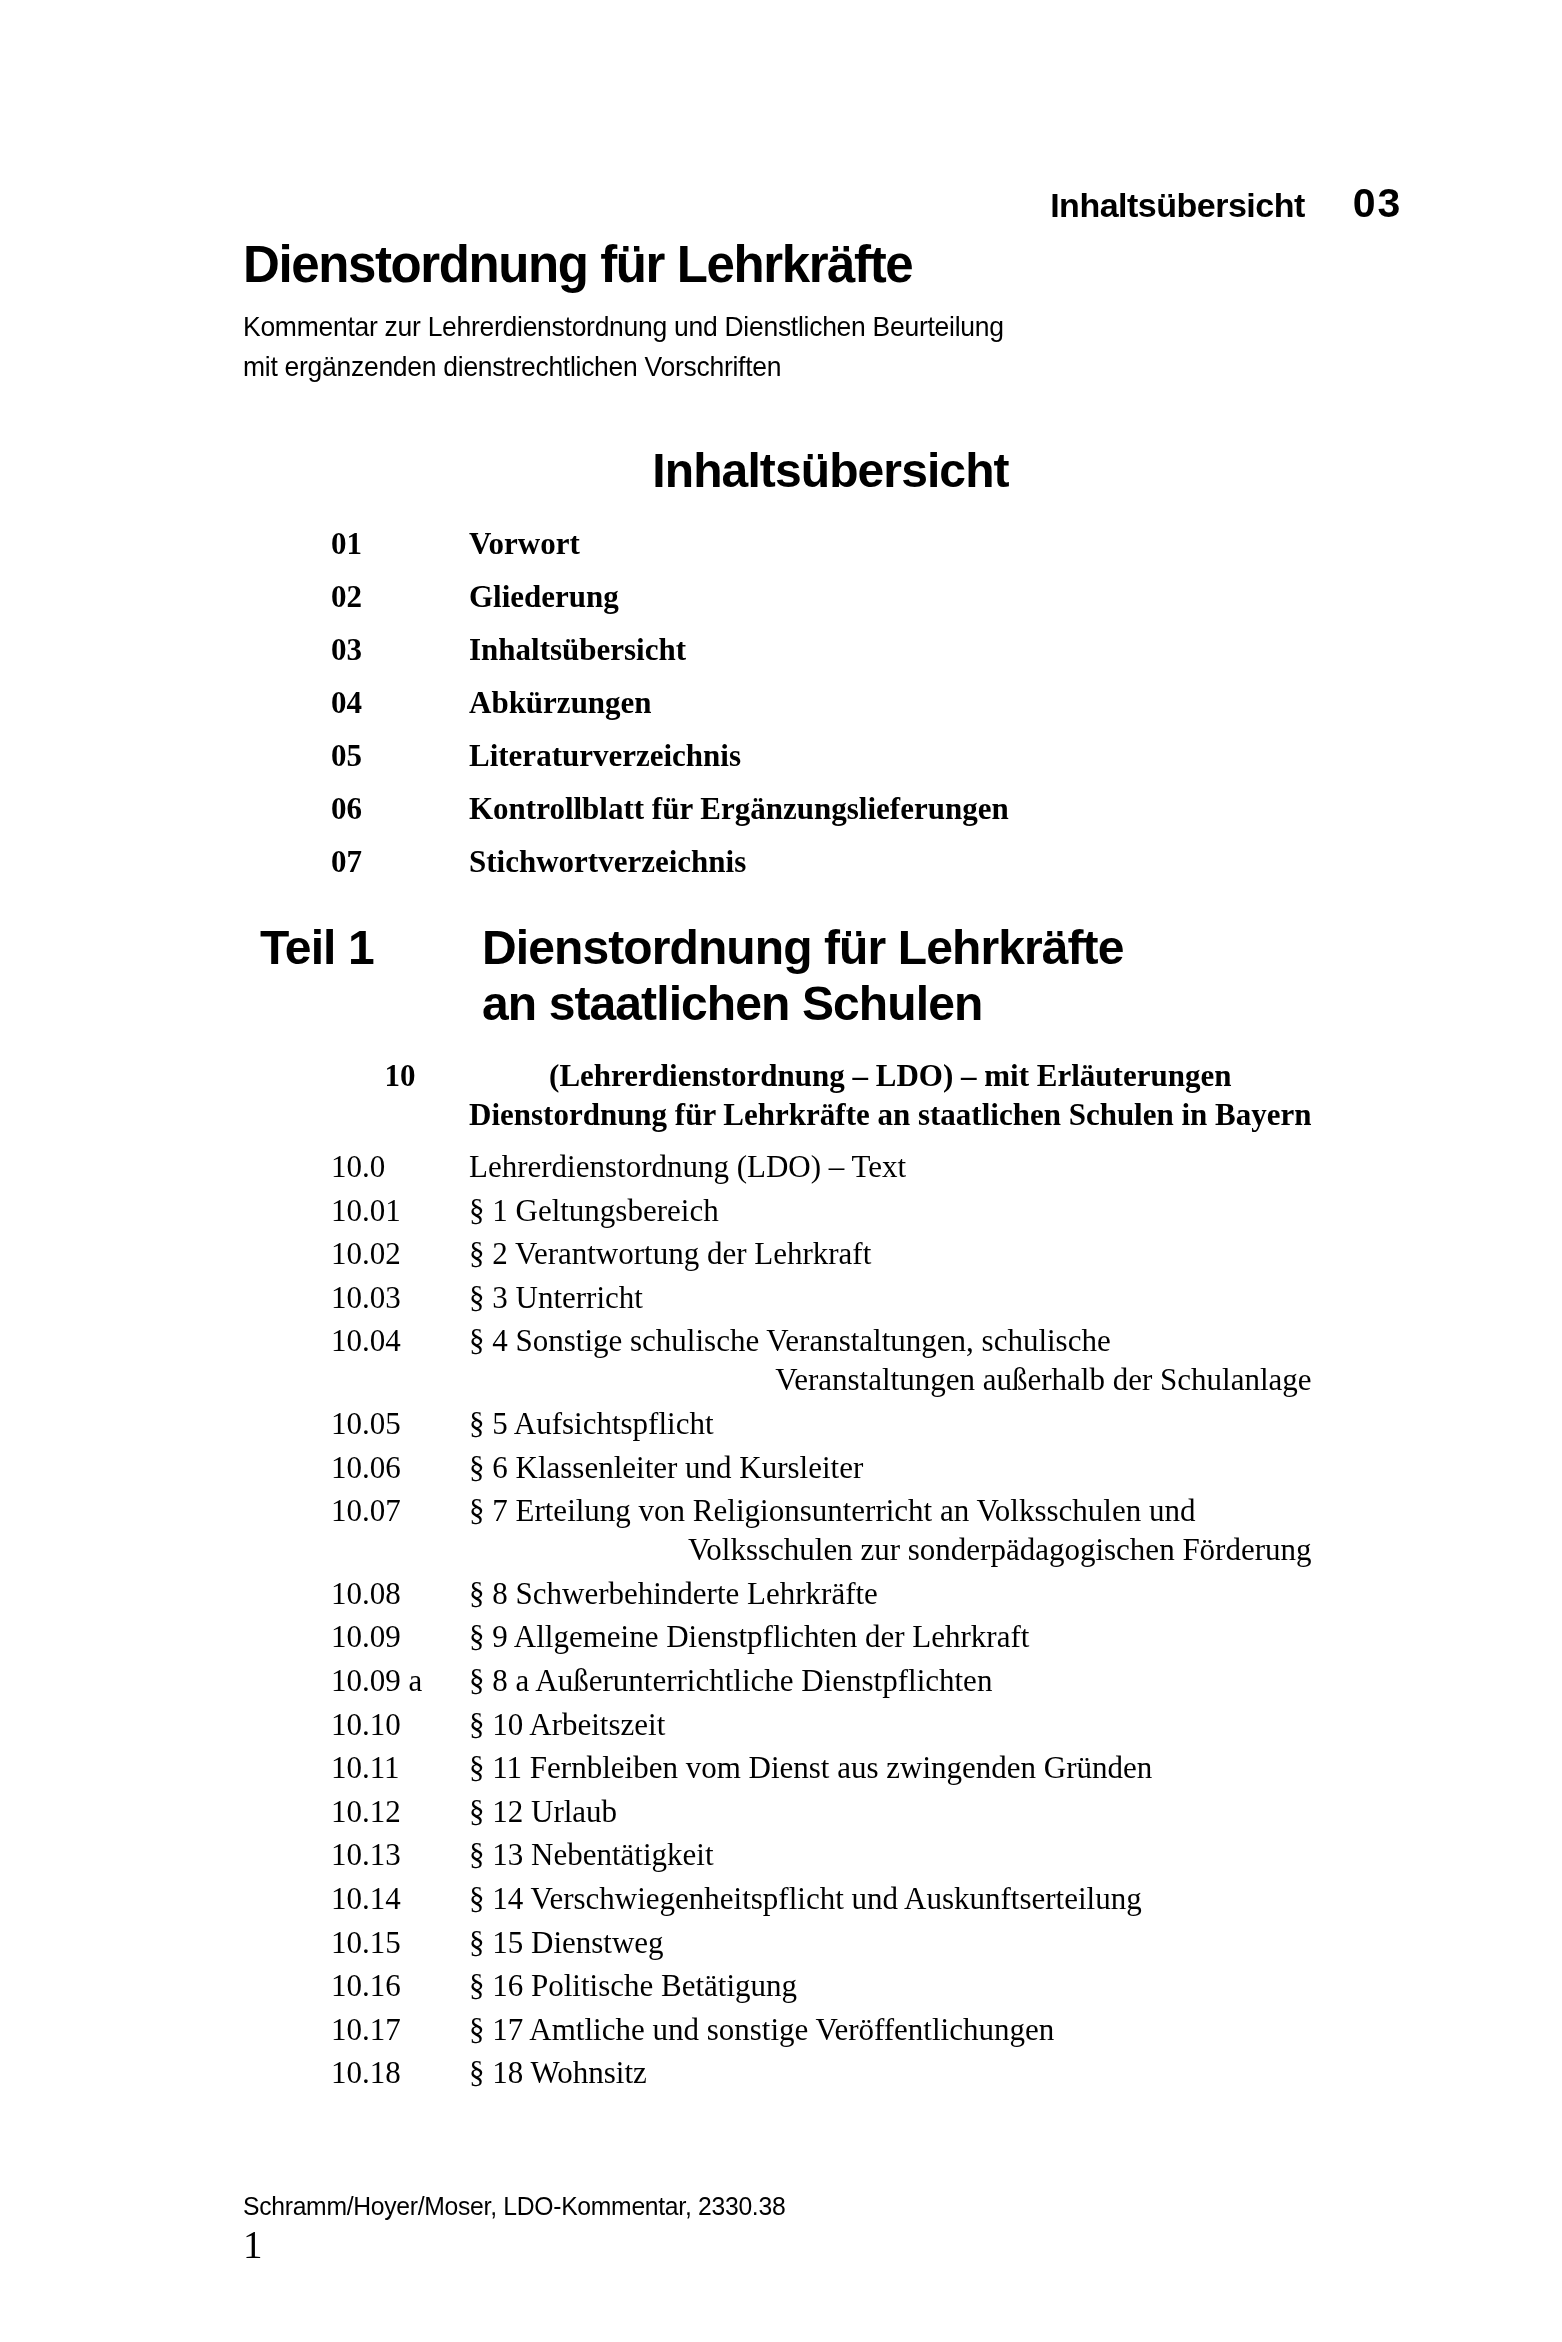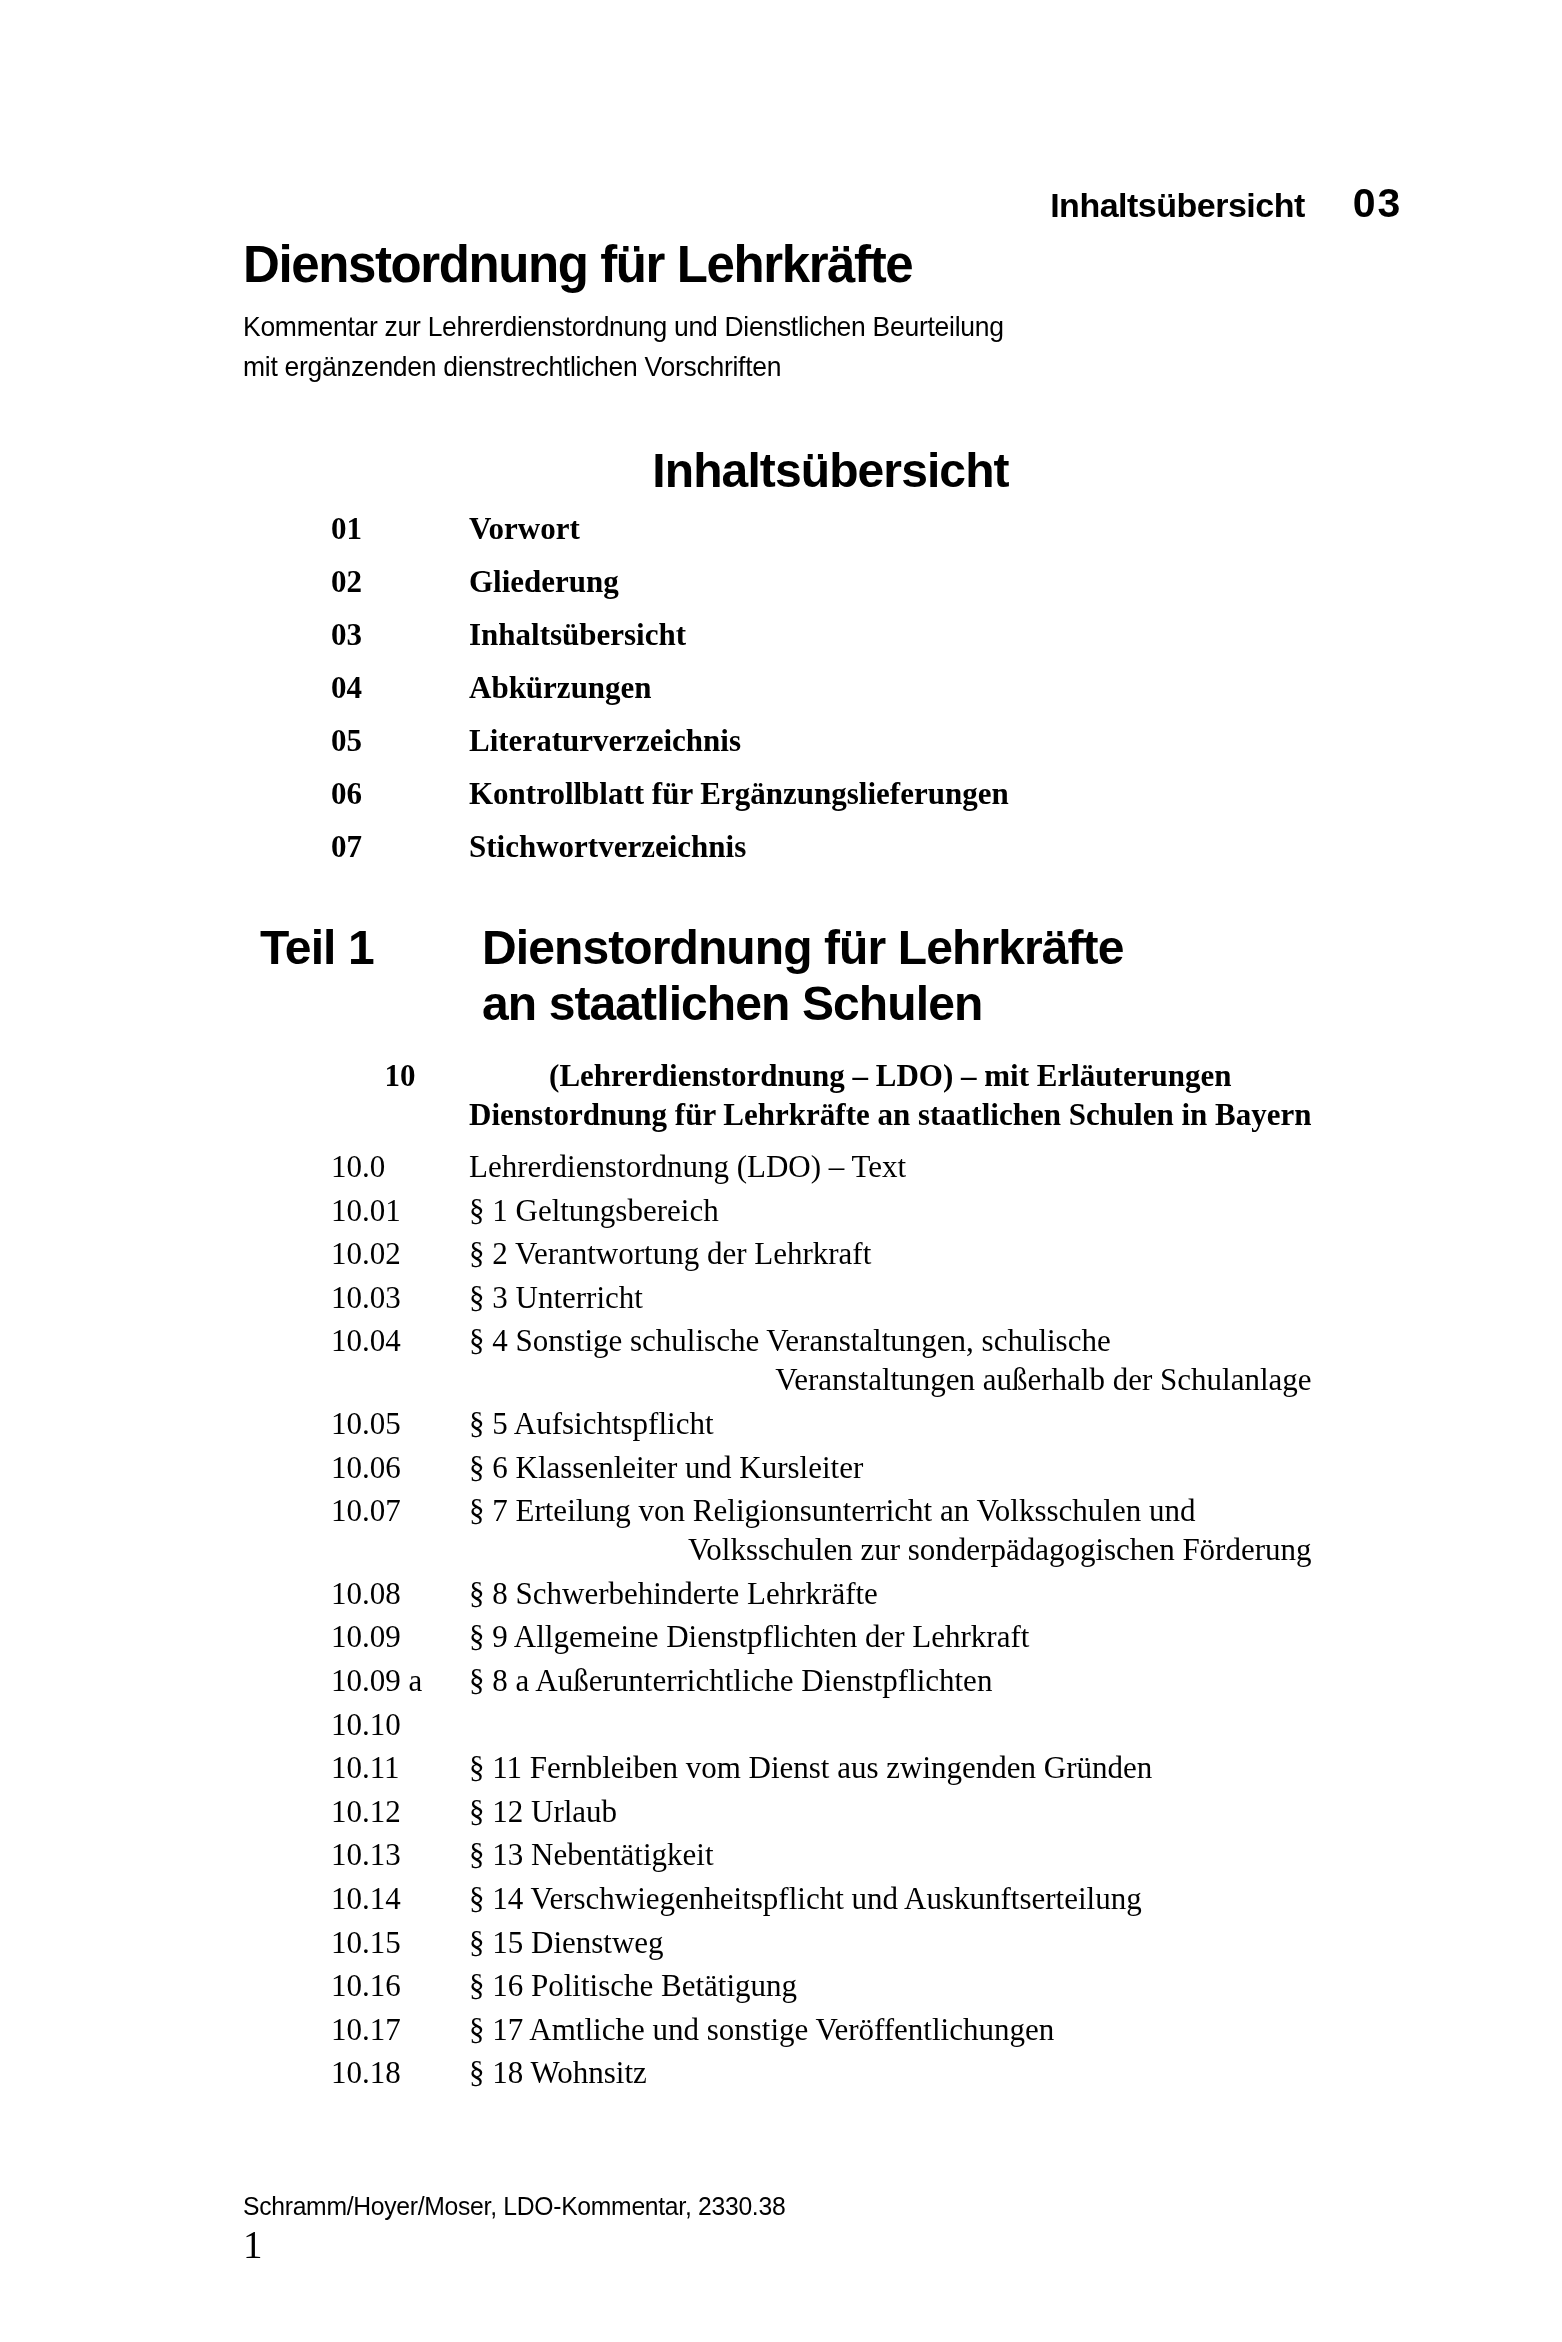--- a/index.html
+++ b/index.html
@@ -35,21 +35,21 @@
   
   .toc-heading {
     position:absolute; top:443px; left:243px; width:1175px; margin:0;
     text-align:center;
     font-family:"Liberation Sans", sans-serif; font-size:48px; font-weight:bold;
     letter-spacing:-0.9px;
   }
 
   
   .front-matter {
-    position:absolute; top:513px; left:331px;
+    position:absolute; top:528px; left:331px;
     font-family:"Liberation Serif", serif; font-weight:bold; font-size:31px;
   }
   .fm-row { display:grid; grid-template-columns:138px auto; line-height:31px; margin-bottom:22px; white-space:nowrap; }
 
   
   .part-block {
     position:absolute; top:920px; left:260px;
     display:grid; grid-template-columns:222px auto;
     font-family:"Liberation Sans", sans-serif; font-weight:bold;
     font-size:48px; letter-spacing:-0.9px; line-height:56px;
@@ -207,20 +207,23 @@
         </span>
       </div>
       <div class="sec-row">
         <span class="col-no toc-line">10.09 a</span>
         <span class="col-text">
           <div class="toc-line">§ 8 a Außerunterrichtliche Dienstpflichten</div>
         </span>
       </div>
       <div class="sec-row">
         <span class="col-no toc-line">10.10</span>
+        <span class="col-text">
+          <div class="toc-line">§ 10 Arbeitszeit</div>
+        </span>
       </div>
       <div class="sec-row">
         <span class="col-no toc-line">10.11</span>
         <span class="col-text">
           <div class="toc-line">§ 11 Fernbleiben vom Dienst aus zwingenden Gründen</div>
         </span>
       </div>
       <div class="sec-row">
         <span class="col-no toc-line">10.12</span>
         <span class="col-text">

